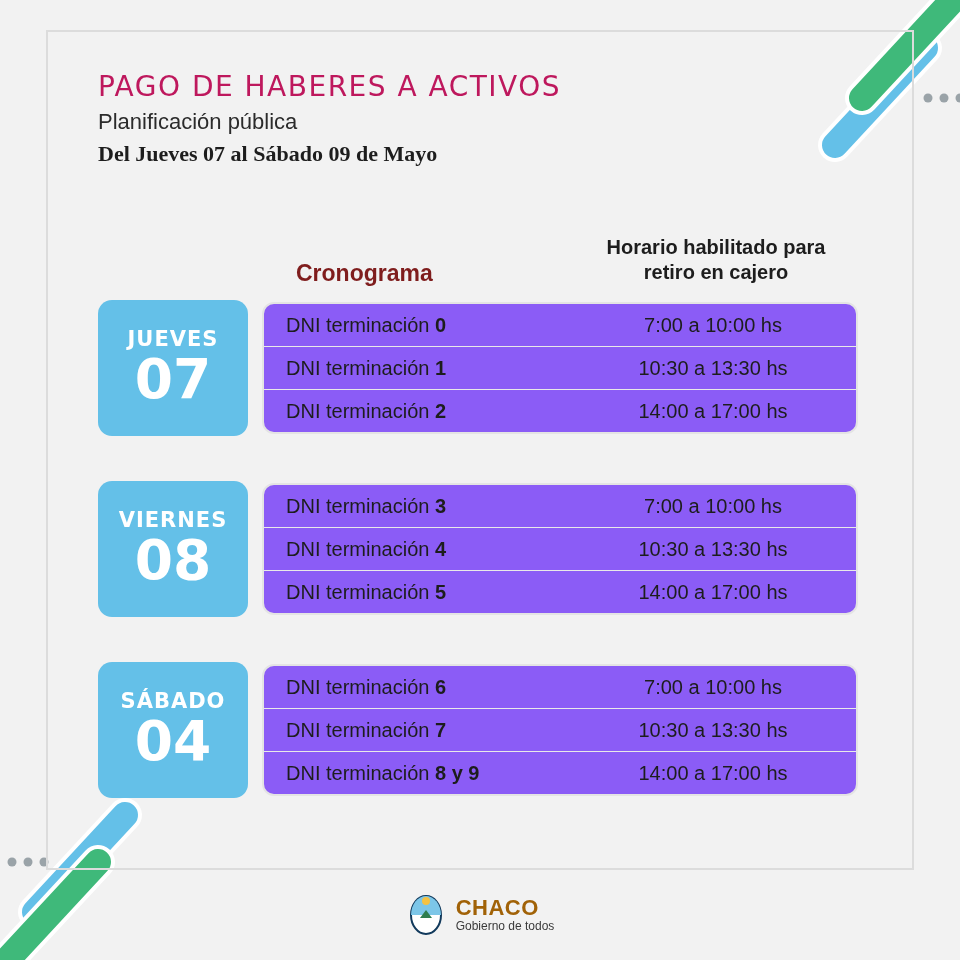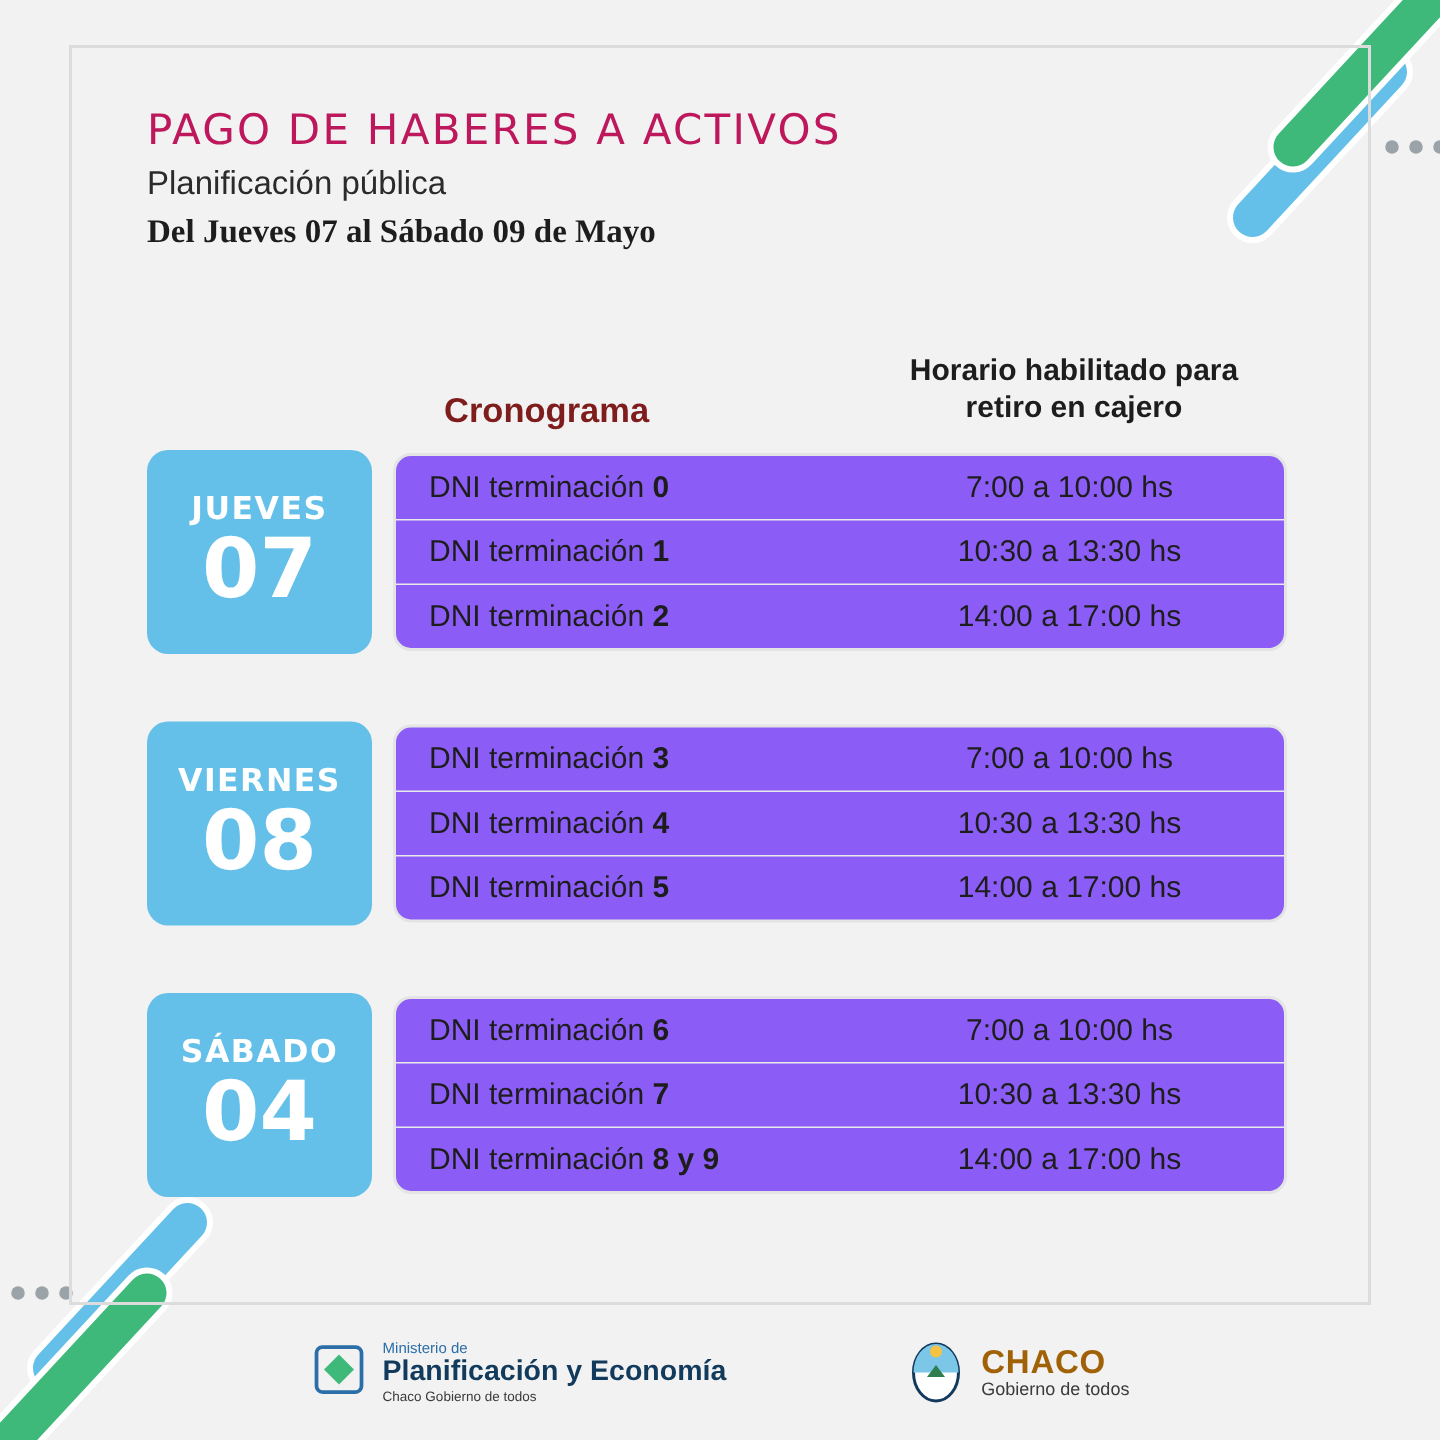--- a/index.html
+++ b/index.html
@@ -337,33 +337,20 @@
         <span>DNI terminación</span>
         <b>8 y 9</b>
       </div>
       <div class="hora">14:00 a 17:00 hs</div>
     </div>
   </div>
 </div>
 
 <div class="footer">
 
-  <div class="logo">
-    <span>
-      <svg width="38" height="38" viewBox="0 0 38 38" xmlns="http://www.w3.org/2000/svg">
-        <rect x="4" y="4" width="30" height="30" rx="4" fill="none" stroke="#2b6ea8" stroke-width="2.5"></rect>
-        <polygon points="19,9 29,19 19,29 9,19" fill="#3fb97a"></polygon>
-      </svg>
-    </span>
-    <div>
-      <div class="logo-text-min">Ministerio de</div>
-      <div class="logo-text-main">Planificación y Economía</div>
-      <div class="logo-text-sub">Chaco Gobierno de todos</div>
-    </div>
-  </div>
 
   <div class="logo">
     <span class="shield">
       <svg width="40" height="46" viewBox="0 0 40 46" xmlns="http://www.w3.org/2000/svg">
         <ellipse cx="20" cy="23" rx="15" ry="19" fill="#ffffff" stroke="#123a5c" stroke-width="2"></ellipse>
         <path d="M5 23 A15 19 0 0 1 35 23 Z" fill="#7cc6e8"></path>
         <circle cx="20" cy="9" r="4" fill="#f5c242"></circle>
         <path d="M14 26 L20 18 L26 26 Z" fill="#2e7d4f"></path>
       </svg>
     </span>

